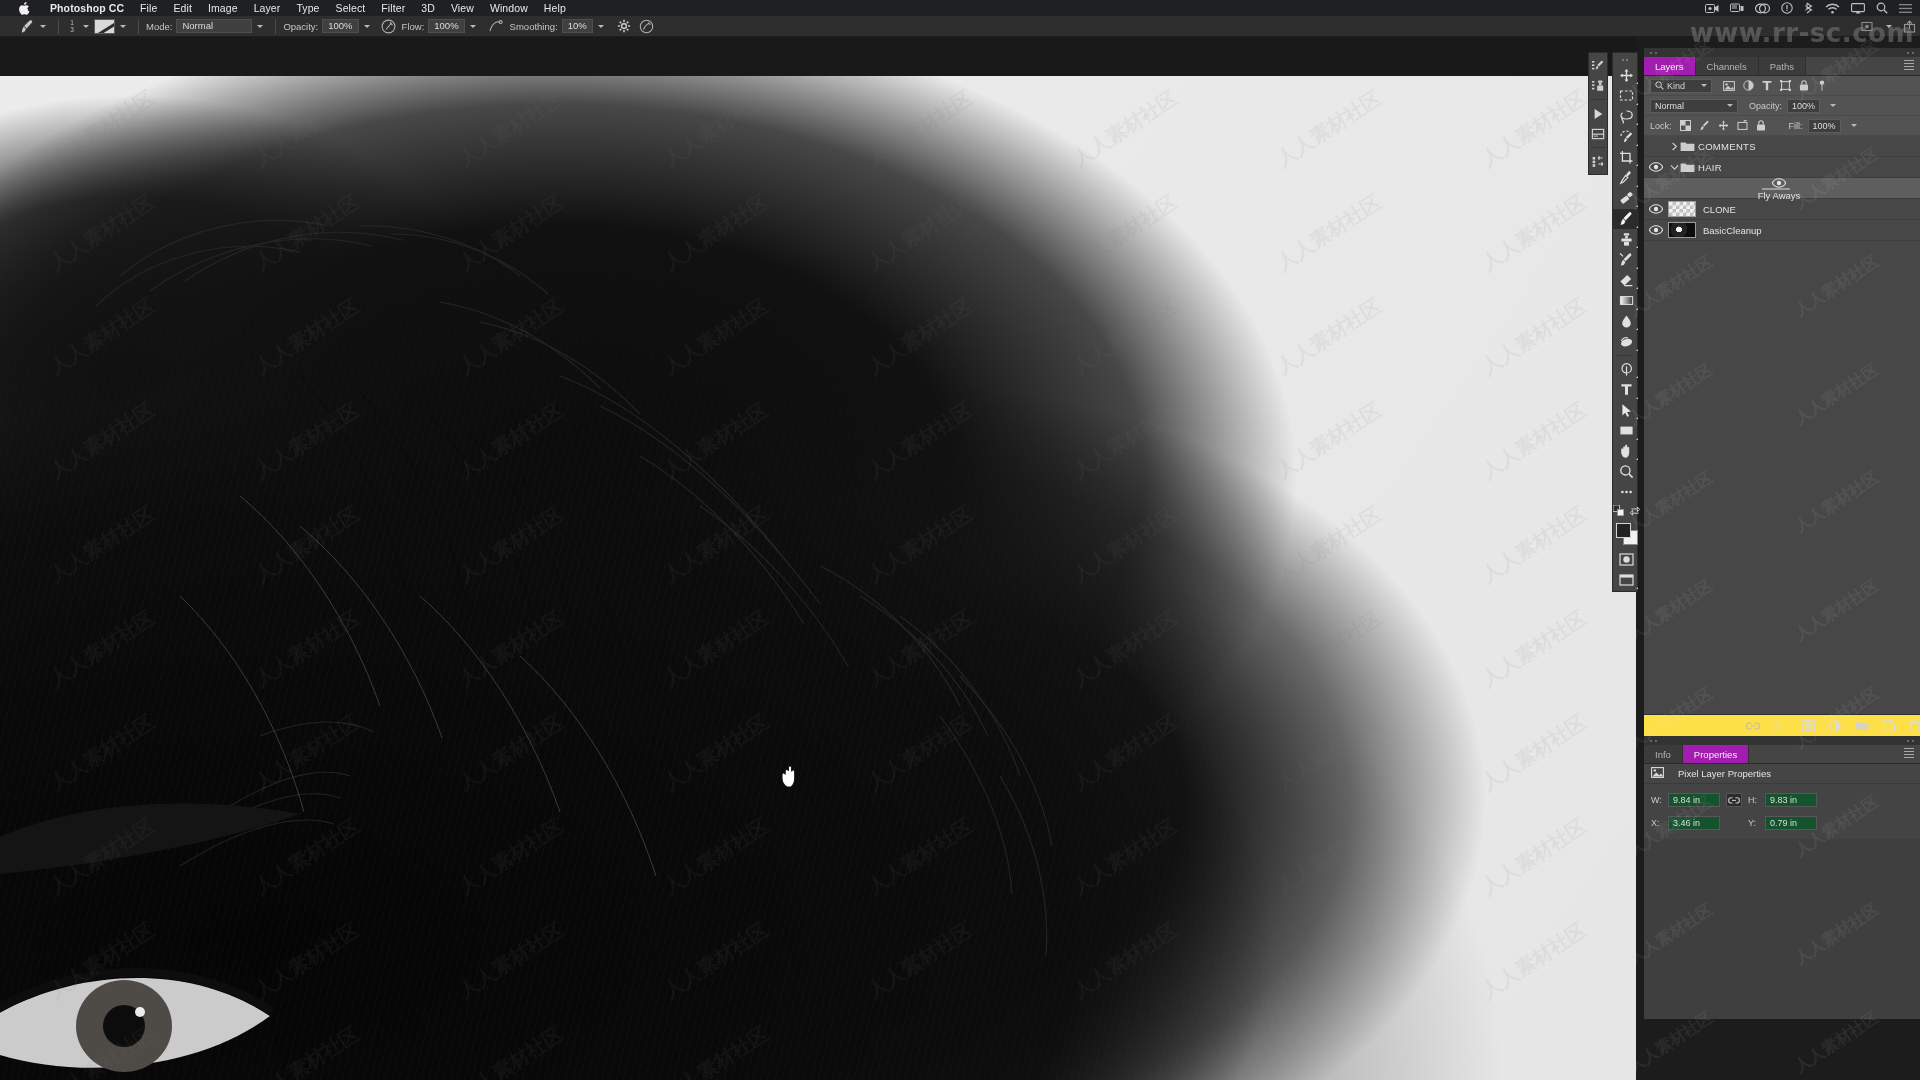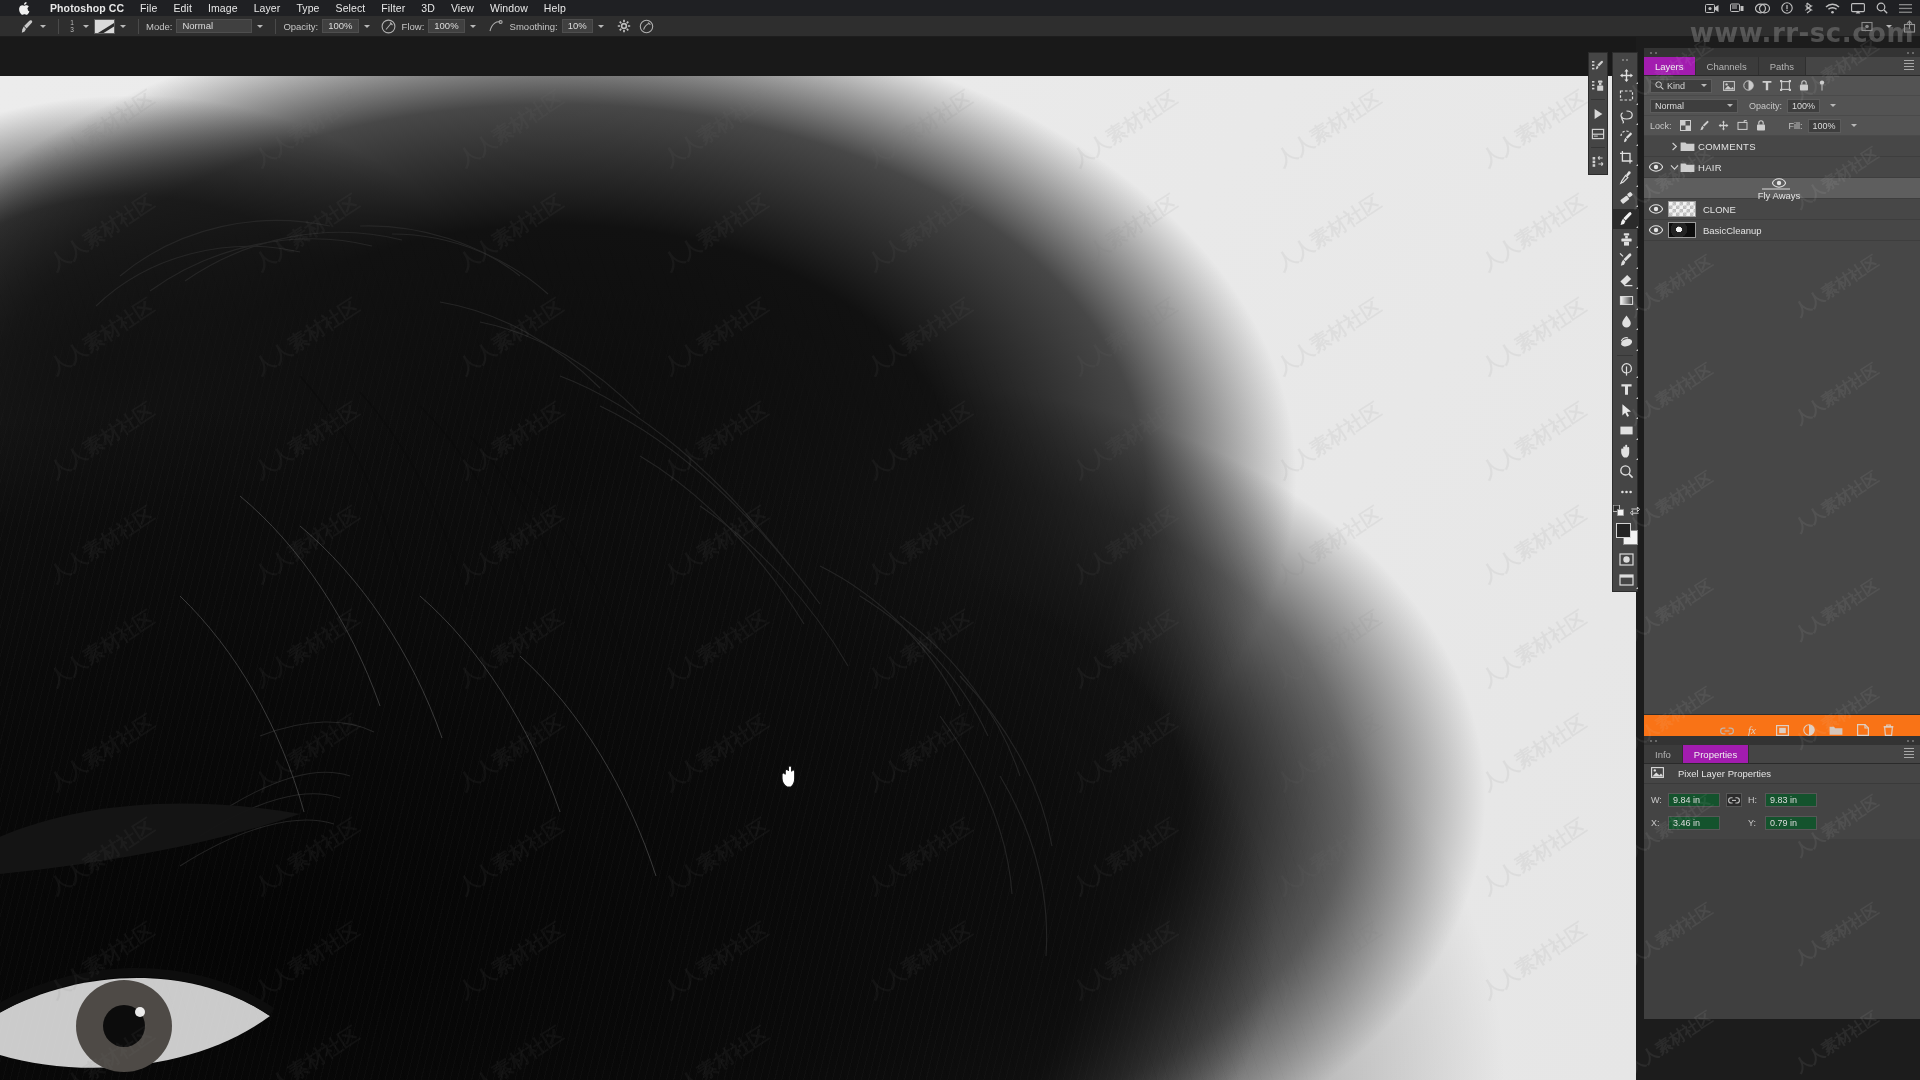--- a/index.html
+++ b/index.html
@@ -251,23 +251,23 @@
   .layer .thumb.photo {
     background: radial-gradient(circle at 38% 46%, #f5f5f5 0 16%, #232323 17% 46%, #0d0d0d 47% 100%);
   }
   .layer .lname {
     color: #e2e2e2; font-size: 9.5px; white-space: nowrap;
   }
   .layer.group .lname { letter-spacing: .3px; }
   .layer .indent { width: 14px; }
 
   #layers-footer {
-    height: 22px; background: #f97316; display: flex;
-    align-items: flex-end; justify-content: flex-end; gap: 14px;
-    padding-right: 26px; border-top: 1px solid #2e2e2e;
+    height: 22px; background: #fde047; display: flex;
+    align-items: center; justify-content: flex-end; gap: 14px;
+    padding-right: 0; border-top: 1px solid #2e2e2e;
   }
   #layers-footer .lf { opacity: .88; display: flex; }
 
   
   #props-panel { background: #444; }
   .pp-title {
     height: 20px; display: flex; align-items: center; gap: 14px;
     padding: 0 7px; color: #e4e4e4; font-size: 9.5px;
     border-bottom: 1px solid #3a3a3a; background: #454545;
   }

